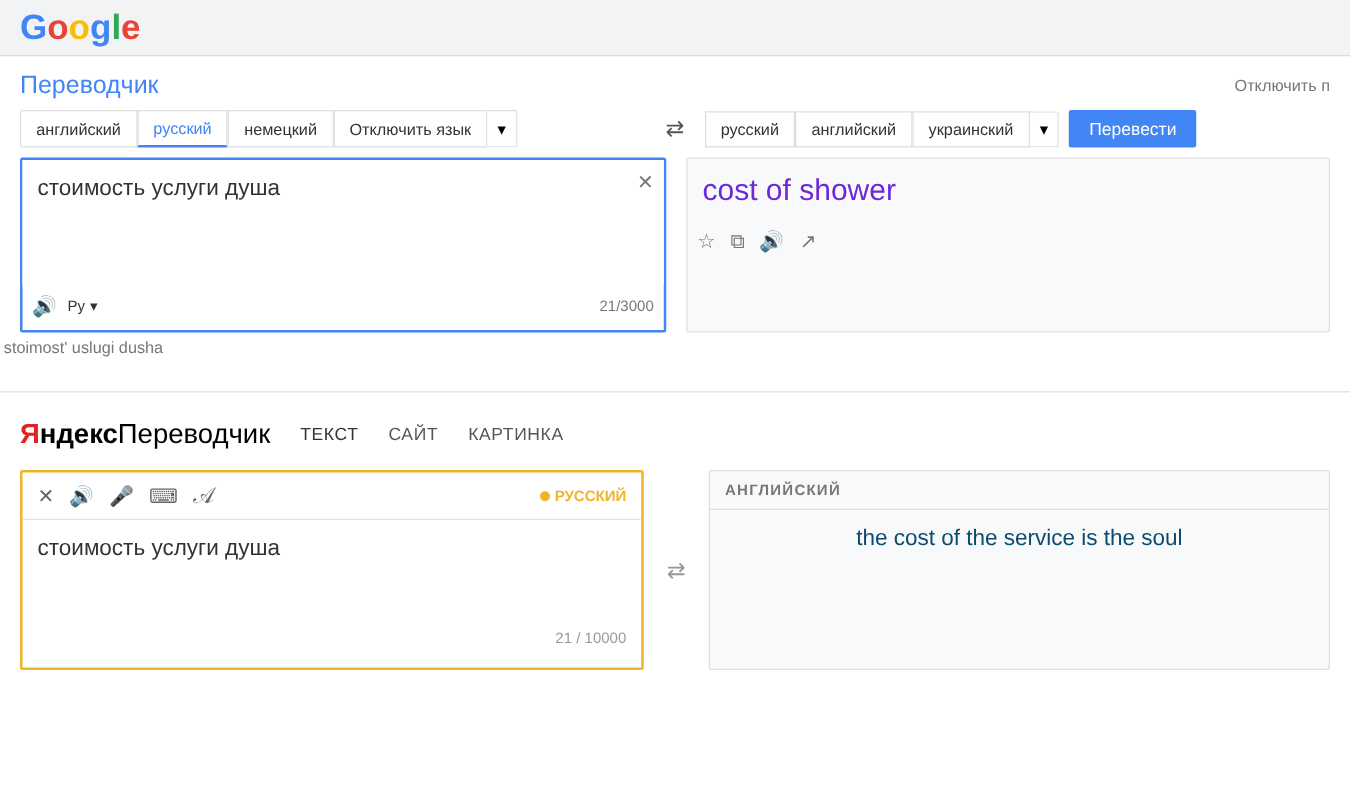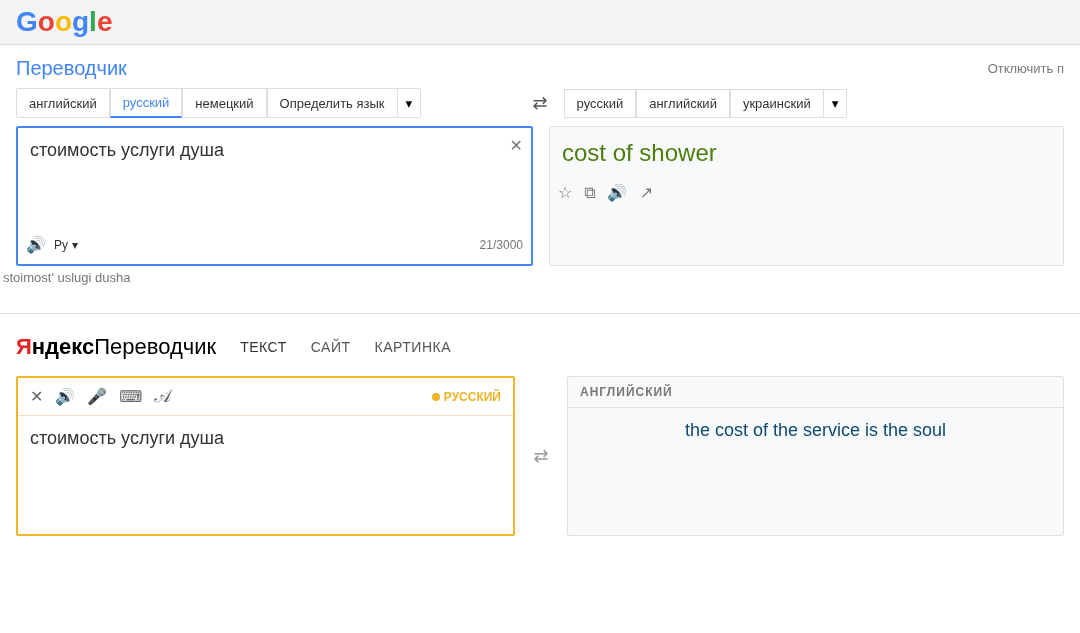--- a/index.html
+++ b/index.html
@@ -35,21 +35,21 @@
     .gt-panels { display: flex; padding: 0 16px; gap: 0; }
     .gt-input-panel { flex: 1; border: 2px solid #4285F4; border-radius: 2px; position: relative; min-height: 140px; background: #fff; }
     .gt-input { width: 100%; border: none; outline: none; padding: 12px 30px 12px 12px; font-size: 18px; color: #333; resize: none; min-height: 100px; font-family: Arial, sans-serif; }
     .gt-clear-btn { position: absolute; top: 8px; right: 8px; background: none; border: none; cursor: pointer; font-size: 16px; color: #777; }
     .gt-input-footer { display: flex; justify-content: space-between; align-items: center; padding: 4px 8px; }
     .gt-tts-btn { background: none; border: none; cursor: pointer; font-size: 16px; color: #555; }
     .gt-lang-tag { display: flex; align-items: center; gap: 4px; font-size: 12px; }
     .gt-char-count { font-size: 12px; color: #777; }
 
     .gt-output-panel { flex: 1; border: 1px solid #e0e0e0; border-radius: 2px; margin-left: 16px; background: #f8f9fa; min-height: 140px; }
-    .gt-output-text { padding: 12px; font-size: 24px; color: #4d7c0f; font-weight: 300; }
+    .gt-output-text { padding: 12px; font-size: 24px; color: #6d28d9; font-weight: 300; }
     .gt-output-footer { display: flex; justify-content: flex-start; gap: 12px; padding: 4px 8px; }
     .gt-icon-btn { background: none; border: none; cursor: pointer; font-size: 16px; color: #777; }
 
     .gt-romanize { padding: 4px 3px 8px; font-size: 13px; color: #777; }
 
     
     .yandex-translate { padding: 20px 16px; }
 
     .yt-header { display: flex; align-items: center; gap: 24px; margin-bottom: 16px; }
     .yt-logo { display: flex; align-items: flex-start; gap: 0; }
@@ -92,29 +92,30 @@
   <div class="gt-title-bar">
     <span class="gt-title">Переводчик</span>
     <span class="gt-disable">Отключить п</span>
   </div>
 
   <div class="gt-lang-bar">
     <div class="gt-lang-left">
       <button class="gt-lang-btn">английский</button>
       <button class="gt-lang-btn active">русский</button>
       <button class="gt-lang-btn">немецкий</button>
-      <button class="gt-lang-btn">Определить язык</button>
+      <button class="gt-lang-btn">Отключить язык</button>
       <button class="gt-lang-dropdown">▾</button>
     </div>
     <button class="gt-swap-btn">⇄</button>
     <div class="gt-lang-right">
       <button class="gt-lang-btn-right">русский</button>
       <button class="gt-lang-btn-right">английский</button>
       <button class="gt-lang-btn-right">украинский</button>
       <button class="gt-lang-dropdown">▾</button>
+      <button class="gt-translate-btn">Перевести</button>
     </div>
   </div>
 
   <div class="gt-panels">
     <div class="gt-input-panel">
       <button class="gt-clear-btn">✕</button>
       <textarea class="gt-input" style="">стоимость услуги душа</textarea>
       <div class="gt-input-footer">
         <div style="display:flex; gap:8px; align-items:center;">
           <button class="gt-tts-btn">🔊</button>
@@ -163,20 +164,23 @@
         <button class="yt-tool-btn">🔊</button>
         <button class="yt-tool-btn">🎤</button>
         <button class="yt-tool-btn">⌨</button>
         <button class="yt-tool-btn" style="font-family: cursive; font-size:18px;">𝒜</button>
         <div class="yt-lang-indicator">
           <span class="yt-dot"></span>
           <span>РУССКИЙ</span>
         </div>
       </div>
       <textarea class="yt-input" style="">стоимость услуги душа</textarea>
+      <div class="yt-input-footer">
+        <span>21 / 10000</span>
+      </div>
     </div>
 
     <div class="divider">
       <span>⇄</span>
     </div>
 
     <div class="yt-output-panel">
       <div class="yt-output-header">
         <span class="yt-output-lang">АНГЛИЙСКИЙ</span>
       </div>

